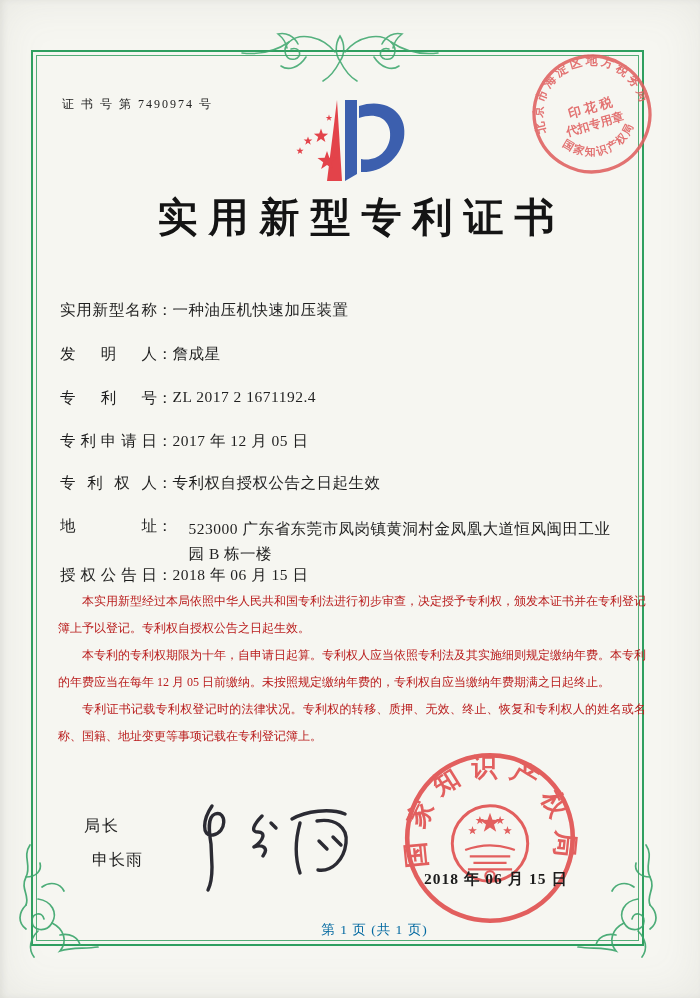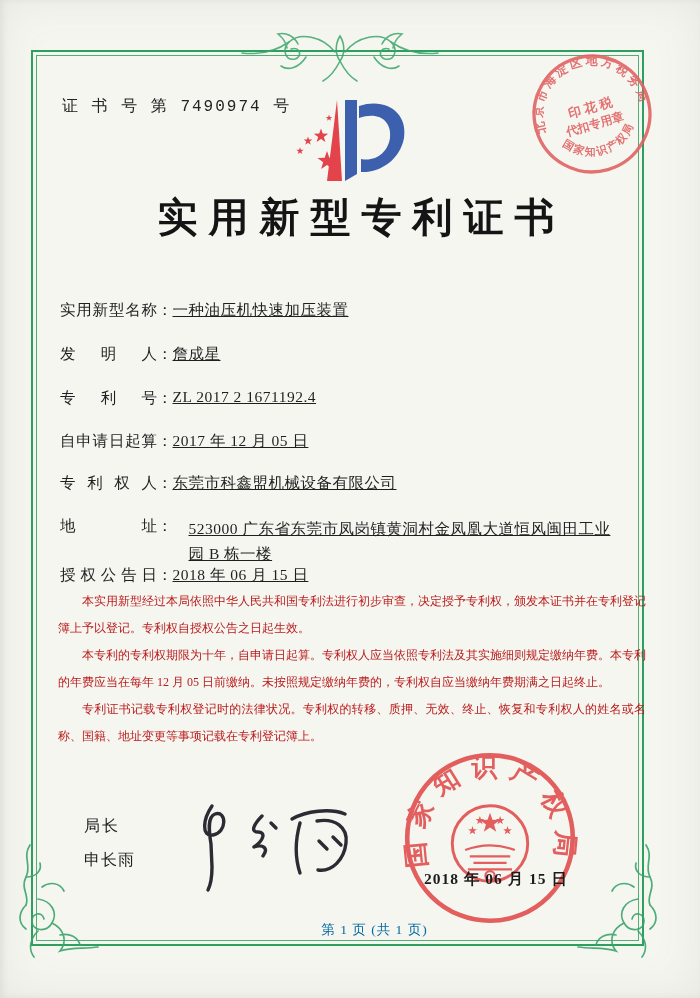--- a/index.html
+++ b/index.html
@@ -15,50 +15,50 @@
   }
   
   .border-outer{
     position:absolute;left:31px;top:50px;width:613px;height:896px;
     border:2.5px solid #2f9f60;box-sizing:border-box;
   }
   .border-inner{
     position:absolute;inset:3px;border:1px solid #54ac77;
   }
   .cert-no{
-    position:absolute;left:62px;top:96px;font-size:16px;letter-spacing:2px;color:#222;font-family:Liberation Mono, monospace;
+    position:absolute;left:62px;top:96px;font-size:12px;letter-spacing:2px;color:#222;
   }
   .title{
     position:absolute;left:31px;top:190px;width:661px;text-align:center;
     font-size:40px;font-weight:700;letter-spacing:11px;color:#141414;
   }
   
   .logo{position:absolute;left:288px;top:96px;width:132px;height:96px;}
   
   .tax-stamp{
     position:absolute;left:530px;top:52px;width:124px;height:124px;
     transform:rotate(-16deg);opacity:.88;
   }
   
   .fields{position:absolute;left:60px;top:292px;width:586px;font-size:15.5px;}
   .frow{position:absolute;left:0;white-space:nowrap;}
   .flabel{display:inline-block;width:97px;text-align:justify;text-align-last:justify;vertical-align:top;}
   .fcolon{vertical-align:top;}
-  .fvalue{display:inline-block;vertical-align:top;letter-spacing:.5px;text-decoration:underline;}
+  .fvalue{display:inline-block;vertical-align:top;letter-spacing:.5px;}
   .fvalue.wrap{white-space:normal;width:432px;line-height:25px;margin-left:16px;}
   .frow .pair2{position:absolute;left:326px;top:0;}
   
   .bodytext{
     position:absolute;left:58px;top:588px;width:588px;
     font-size:12px;line-height:27px;text-align:justify;color:#b91c1c;
   }
   .bodytext p{margin:0;text-indent:2em;}
   
   .official{position:absolute;left:84px;top:816px;font-size:16px;letter-spacing:2px;}
-  .official .name{margin-top:13px;letter-spacing:1px;}
+  .official .name{margin-top:13px;letter-spacing:1px;margin-left:8px;}
   .signature{position:absolute;left:182px;top:792px;width:175px;height:105px;}
   
   .main-seal{position:absolute;left:398px;top:746px;width:184px;height:184px;opacity:.9;}
   .seal-date{
     position:absolute;left:424px;top:869px;font-size:15.5px;font-weight:600;
     letter-spacing:1px;color:#1c1c1c;z-index:5;
   }
   .footer{
     position:absolute;left:31px;top:921px;width:687px;text-align:center;
     font-size:13.5px;letter-spacing:1px;color:#0369a1;
@@ -160,24 +160,24 @@
     <div class="frow" style="top:8px">
       <span class="flabel">实用新型名称</span><span class="fcolon">：</span><span class="fvalue">一种油压机快速加压装置</span>
     </div>
     <div class="frow" style="top:52px">
       <span class="flabel">发明人</span><span class="fcolon">：</span><span class="fvalue">詹成星</span>
     </div>
     <div class="frow" style="top:96px">
       <span class="flabel">专利号</span><span class="fcolon">：</span><span class="fvalue">ZL 2017 2 1671192.4</span>
     </div>
     <div class="frow" style="top:139px">
-      <span class="flabel">自申请日起算</span><span class="fcolon">：</span><span class="fvalue">2017 年 12 月 05 日</span>
+      <span class="flabel">专利申请日</span><span class="fcolon">：</span><span class="fvalue">2017 年 12 月 05 日</span>
     </div>
     <div class="frow" style="top:181px">
-      <span class="flabel">专利权人</span><span class="fcolon">：</span><span class="fvalue">东莞市科鑫盟机械设备有限公司</span>
+      <span class="flabel">专利权人</span><span class="fcolon">：</span><span class="fvalue">专利权自授权公告之日起生效</span>
     </div>
     <div class="frow" style="top:224px">
       <span class="flabel">地址</span><span class="fcolon">：</span><span class="fvalue wrap">523000 广东省东莞市凤岗镇黄洞村金凤凰大道恒风闽田工业园 B 栋一楼</span>
     </div>
     <div class="frow" style="top:273px">
       <span class="flabel">授权公告日</span><span class="fcolon">：</span><span class="fvalue">2018 年 06 月 15 日</span>
     </div>
   </div>
 
   <div class="bodytext">

